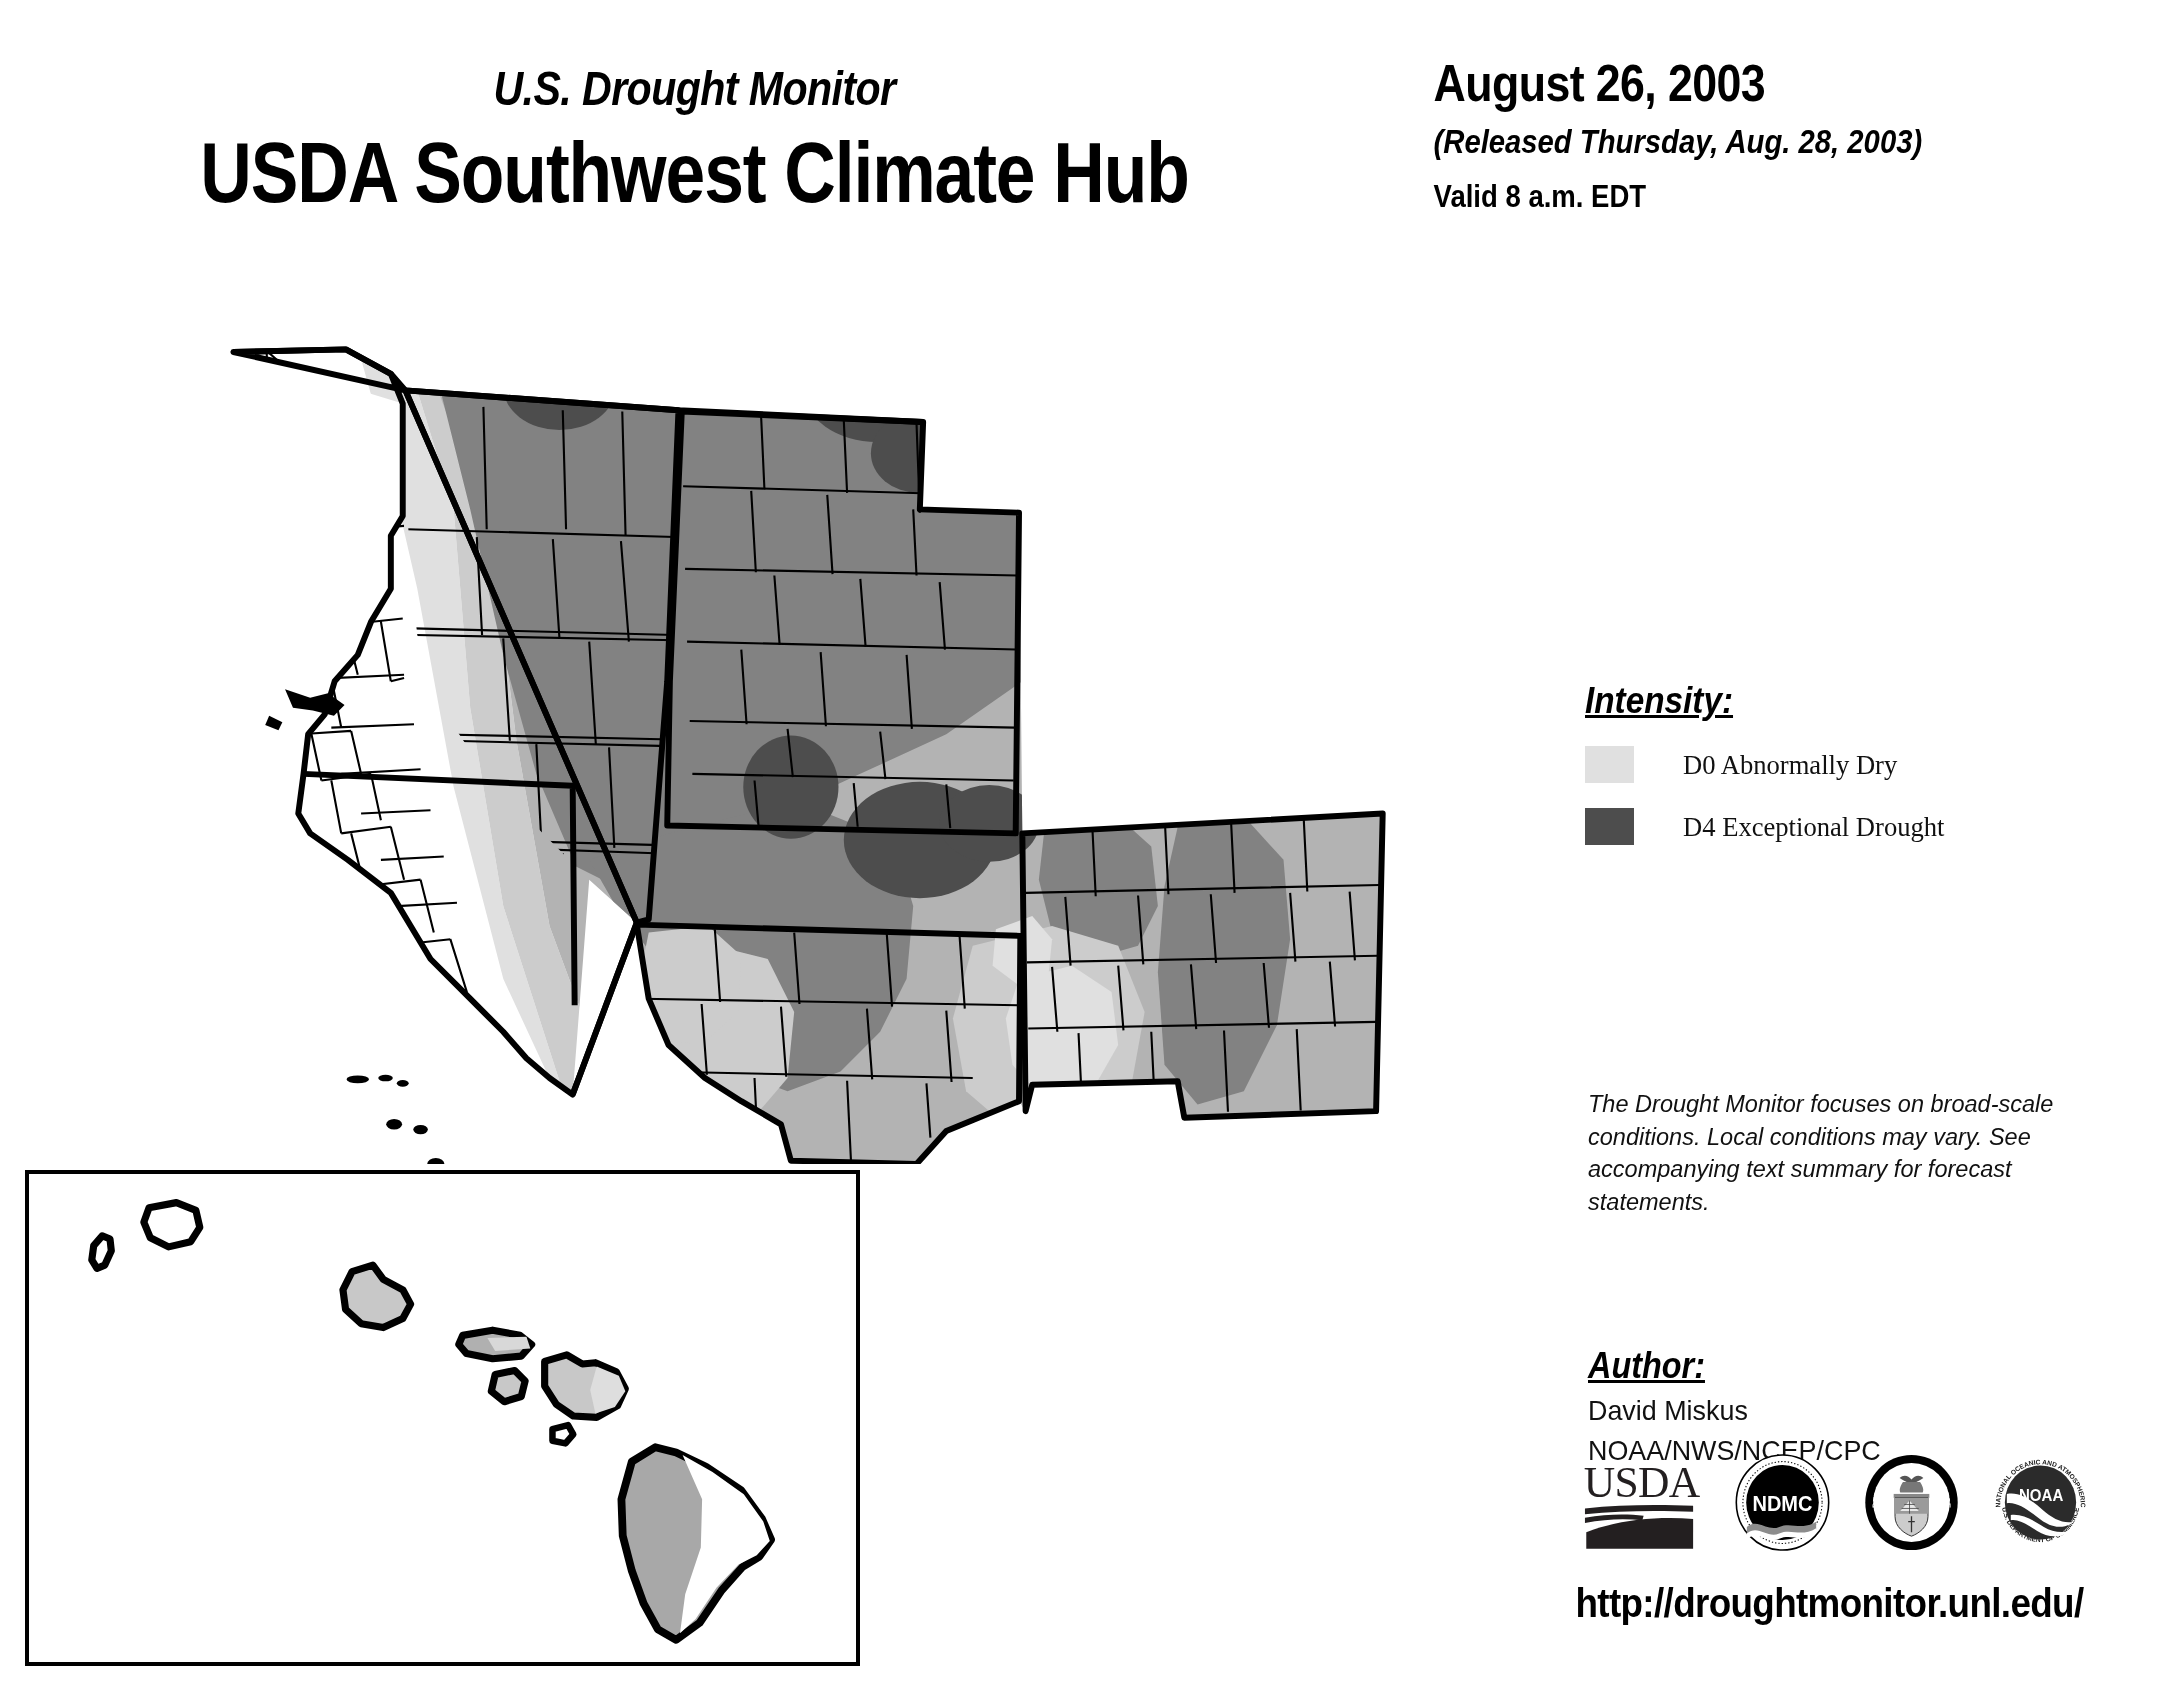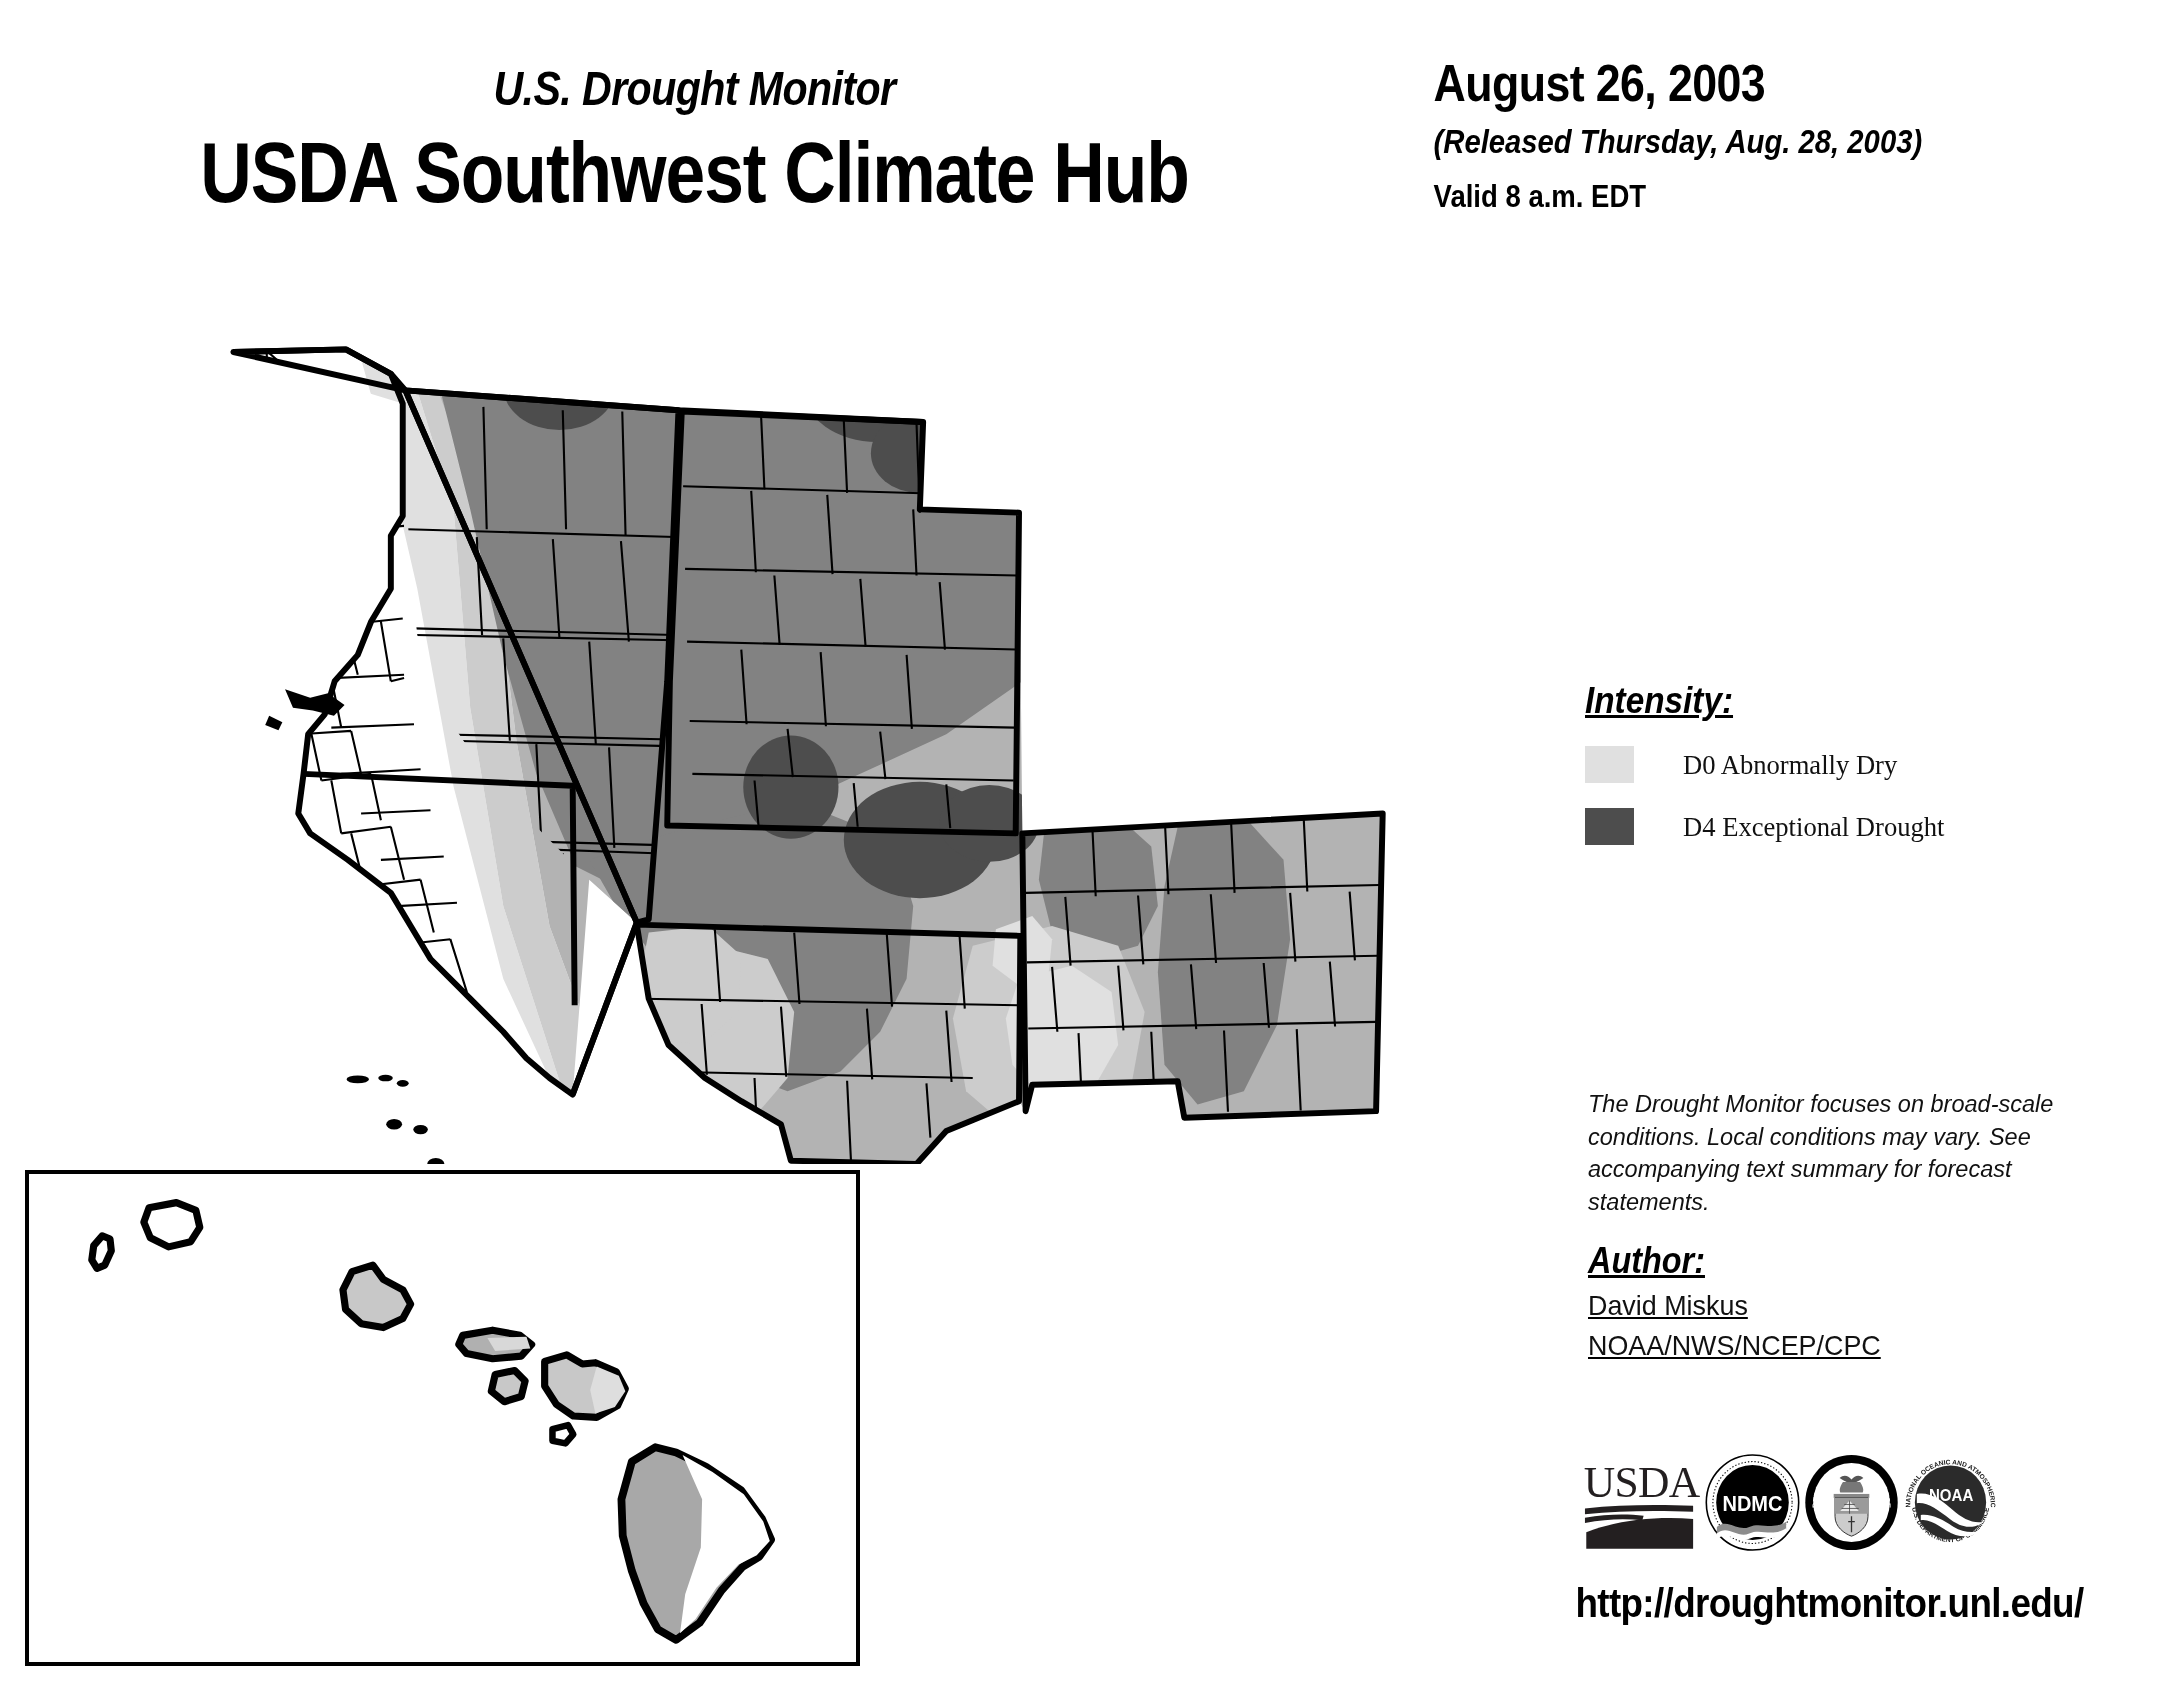--- a/index.html
+++ b/index.html
@@ -66,31 +66,31 @@
     white-space:nowrap;
     transform:scaleX(.95);transform-origin:left center;
   }
 
   #disclaimer{
     position:absolute;left:1588px;top:1088px;width:523px;
     font-size:24.5px;font-style:italic;line-height:1.33;color:#111;
     transform:scaleX(.96);transform-origin:left top;
   }
 
-  #author-block{position:absolute;left:1588px;top:1240px;width:529px;text-decoration:underline;}
+  #author-block{position:absolute;left:1588px;top:1345px;width:529px;}
   #author-title{
     font-size:36px;font-style:italic;font-weight:bold;
     text-decoration:underline;
     display:inline-block;
     transform:scaleX(.9);transform-origin:left center;
   }
   .author-line{font-size:28px;color:#111;margin-top:8px;transform:scaleX(.96);transform-origin:left center;}
 
   
-  #logo-row{position:absolute;left:1581px;top:1439px;width:529px;height:126px;display:flex;align-items:center;}
+  #logo-row{position:absolute;left:1581px;top:1439px;width:529px;height:126px;display:flex;align-items:center;gap:30px;}
   .logo{flex:0 0 auto;}
 
   #url-line{
     position:absolute;left:1545px;top:1581px;width:569px;
     text-align:center;
     font-size:40px;font-weight:bold;letter-spacing:-0.7px;
     transform:scaleX(.92);
   }
 </style>
 </head>

